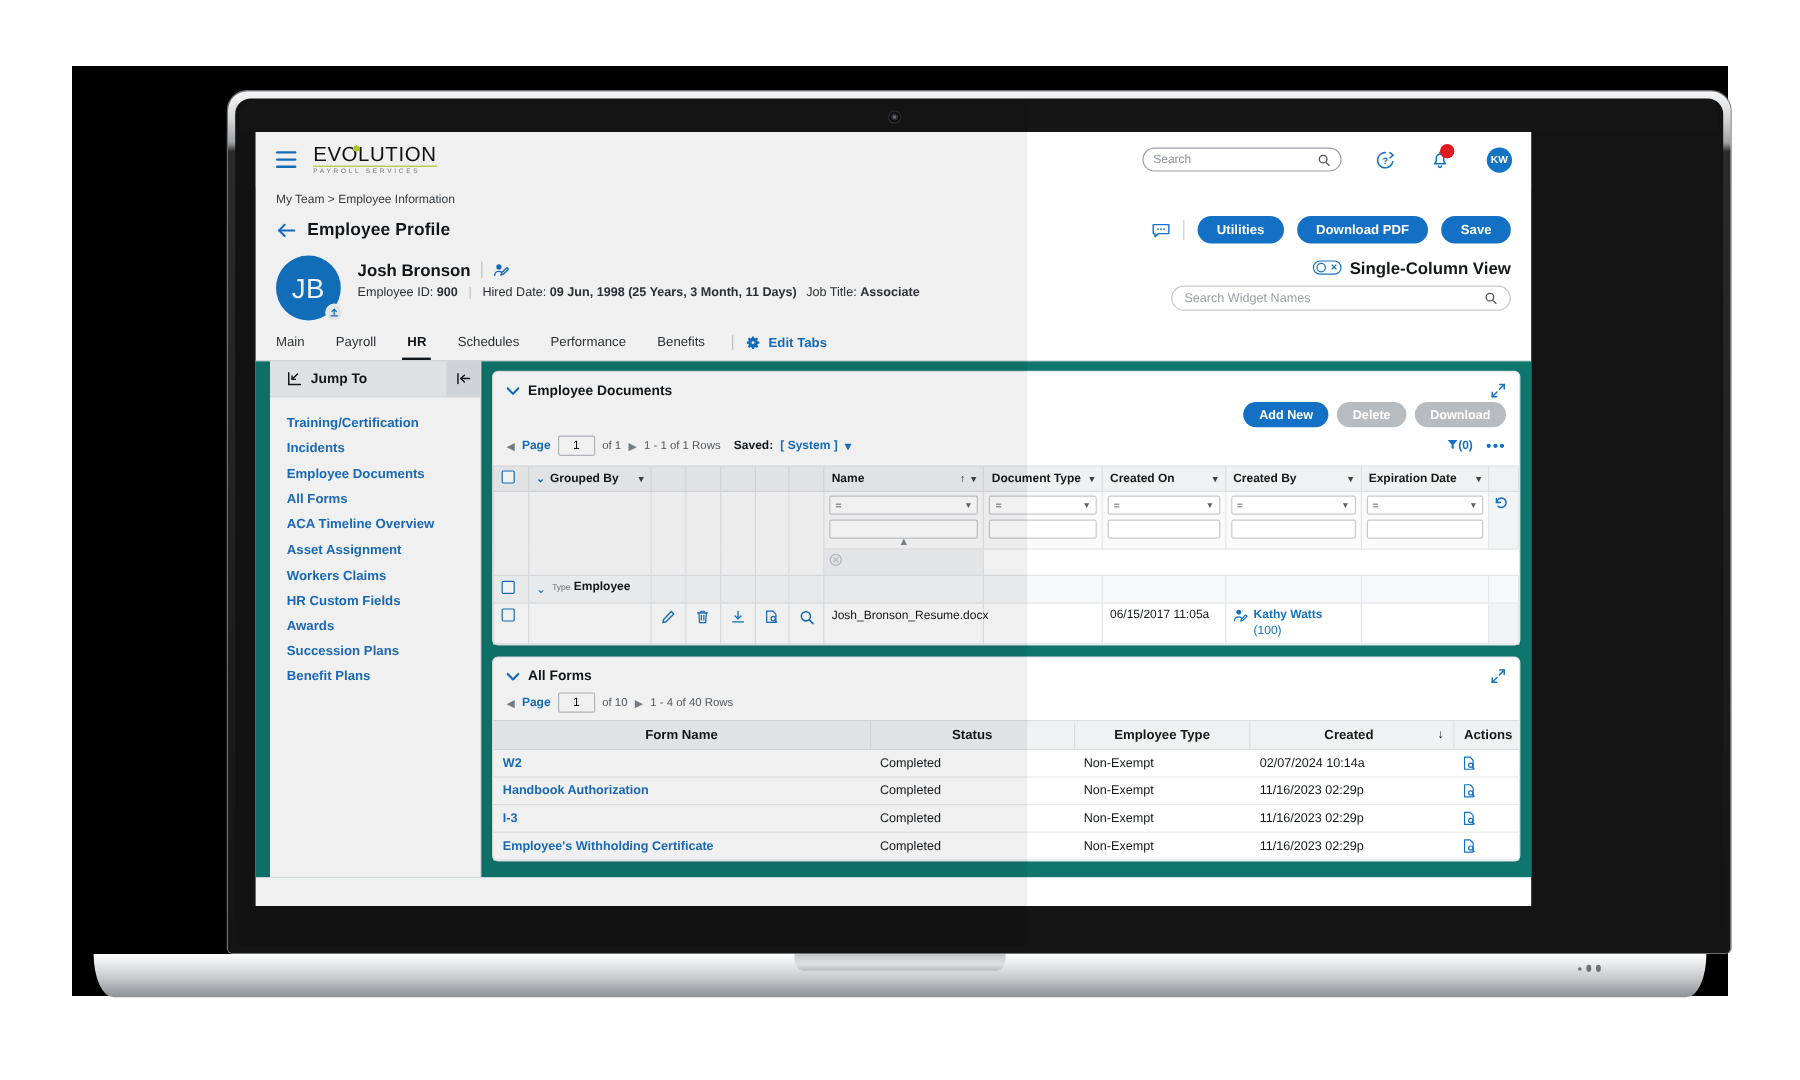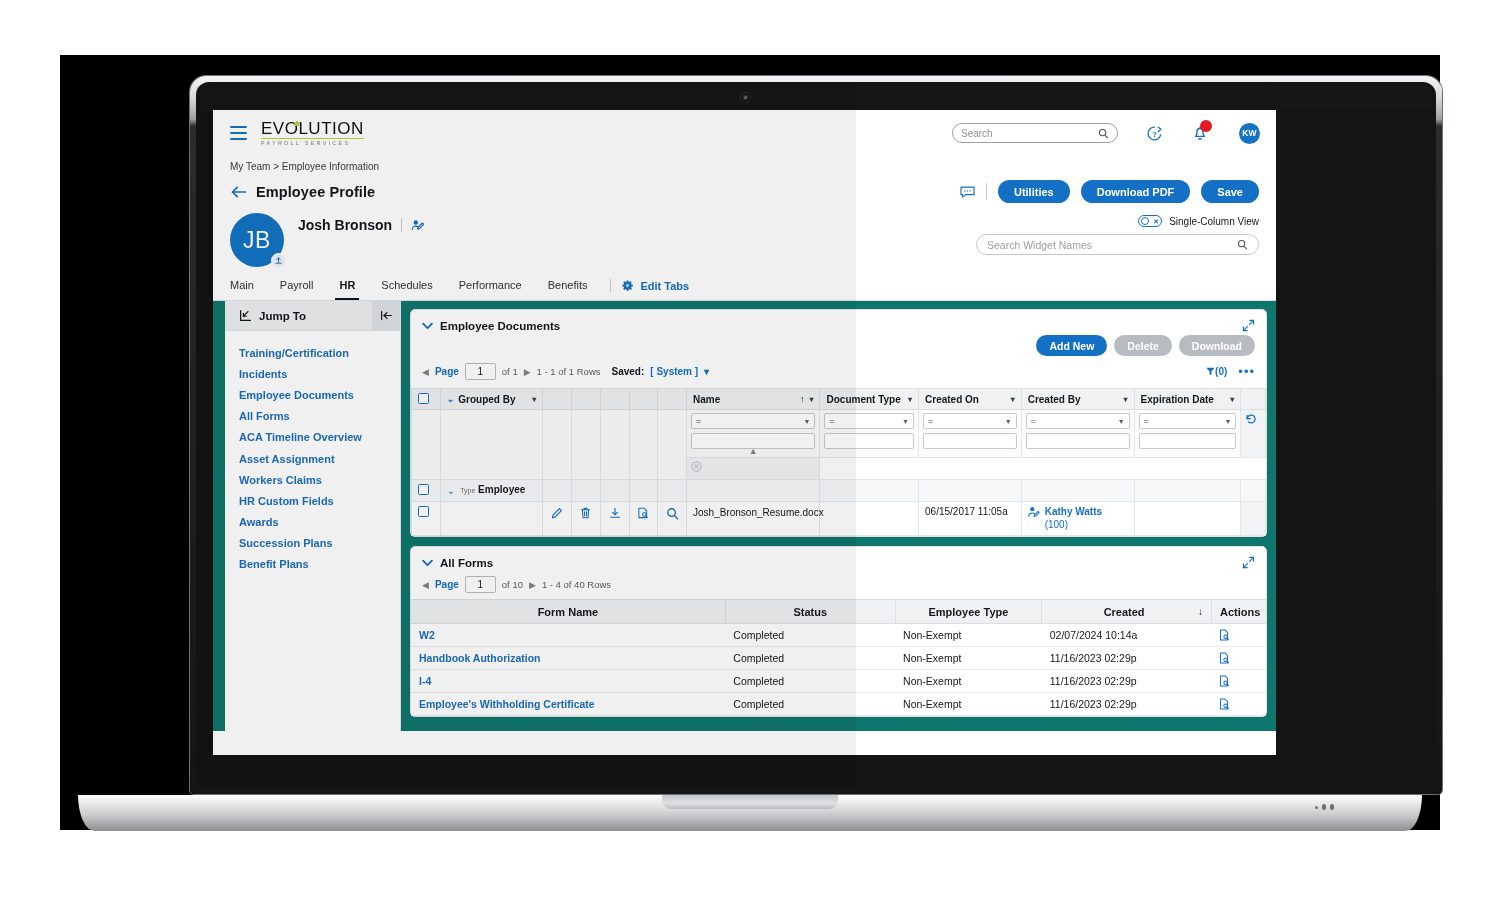--- a/index.html
+++ b/index.html
@@ -177,21 +177,21 @@
   .emp-meta .mdiv { color:#c9ced3; margin: 0 6px; }
 
   .emp-right { margin-left:auto; text-align:right; padding-top:2px; }
   .scv-row { display:flex; align-items:center; justify-content:flex-end; gap:7px; }
   .toggle-off {
     width:24px; height:12px; border-radius:7px; border:1px solid #1470c4; background:#fff;
     display:flex; align-items:center; justify-content:space-between; padding: 0 2px; cursor:pointer;
   }
   .toggle-off .knob { width:8px; height:8px; border-radius:50%; border:1.2px solid #1470c4; background:#fff; }
   .toggle-off .xm { font-size:7px; color:#1470c4; line-height:1; font-weight:700; }
-  .scv-label { font-size:10px; color:#14181b; font-weight:400; }
+  .scv-label { font-size:14px; color:#14181b; font-weight:700; }
   .widget-search {
     margin-top:7px; width:283px; height:21px; border:1px solid #c3c8cd; border-radius:11px;
     display:flex; align-items:center; padding: 0 10px; background:#fff;
   }
   .widget-search input {
     border:0; outline:0; font-size:10.5px; color:#5c6166; width:100%;
     background:transparent; font-family:"Liberation Sans", sans-serif;
   }
   .widget-search input::placeholder { color:#9aa0a6; }
 
@@ -425,20 +425,29 @@
         <div class="emp-name-line">
           <span class="emp-name">Josh Bronson</span>
           <span class="emp-sep"></span>
           <span class="emp-edit-ic">
             <svg width="14" height="13" viewBox="0 0 16 15" fill="none" stroke="#1470c4" stroke-width="1.3">
               <circle cx="5.4" cy="4" r="2.5" fill="#1470c4" stroke="none"></circle>
               <path d="M1.3 12.2c0-2.4 1.8-4 4.1-4 1 0 1.9.3 2.6.8" stroke-linecap="round"></path>
               <path d="M14.6 6.1 9.6 11l-2.2.7.7-2.2 5-4.9z" stroke-linejoin="round"></path>
             </svg>
           </span>
+        </div>
+        <div class="emp-meta">
+          <span>Employee ID:</span>
+          <b>900</b>
+          <span class="mdiv">|</span>
+          <span>Hired Date:</span>
+          <b>09 Jun, 1998 (25 Years, 3 Month, 11 Days)</b>
+          <span style="margin-left:5px">Job Title:</span>
+          <b>Associate</b>
         </div>
       </div>
 
       <div class="emp-right">
         <div class="scv-row">
           <span class="toggle-off">
             <span class="knob"></span>
             <span class="xm">✕</span>
           </span>
           <span class="scv-label">Single-Column View</span>
@@ -845,21 +854,21 @@
                   <span class="act-ic">
                     <svg width="11" height="12" viewBox="0 0 12 13" fill="none" stroke="#1470c4" stroke-width="1.1" stroke-linejoin="round">
                       <path d="M1.6 1h5l2.8 2.8v8.2h-7.8z"></path>
                         <circle cx="7.2" cy="8.4" r="1.9"></circle>
                         <path d="M8.6 9.8 10.4 11.6" stroke-linecap="round"></path>
                     </svg>
                   </span>
                 </td>
               </tr>
               <tr>
-                <td><span class="form-link">I-4</span></td>
+                <td><span class="form-link">I-3</span></td>
                 <td>Completed</td>
                 <td>Non-Exempt</td>
                 <td>11/16/2023 02:29p</td>
                 <td>
                   <span class="act-ic">
                     <svg width="11" height="12" viewBox="0 0 12 13" fill="none" stroke="#1470c4" stroke-width="1.1" stroke-linejoin="round">
                       <path d="M1.6 1h5l2.8 2.8v8.2h-7.8z"></path>
                         <circle cx="7.2" cy="8.4" r="1.9"></circle>
                         <path d="M8.6 9.8 10.4 11.6" stroke-linecap="round"></path>
                     </svg>

